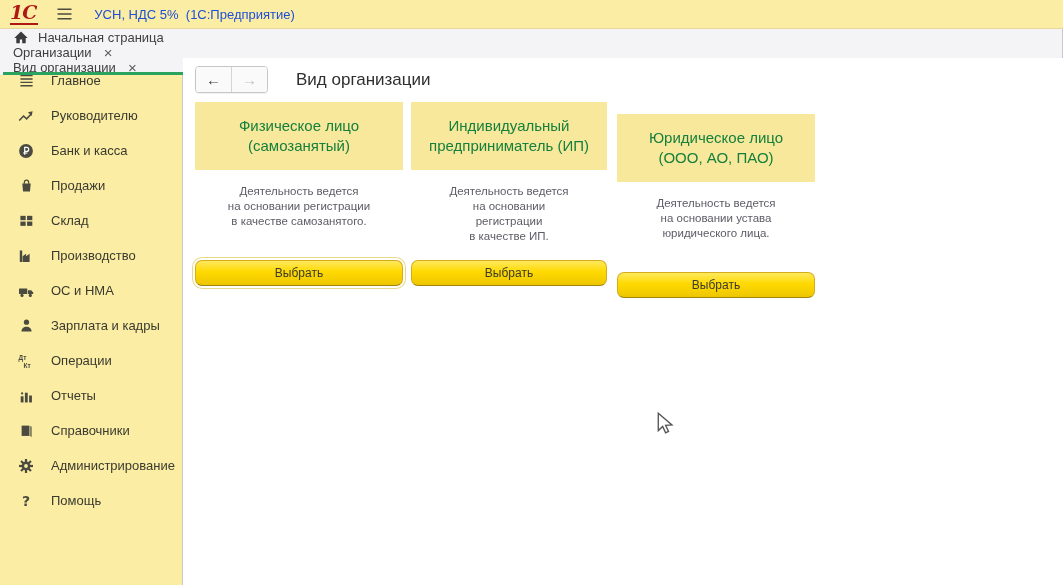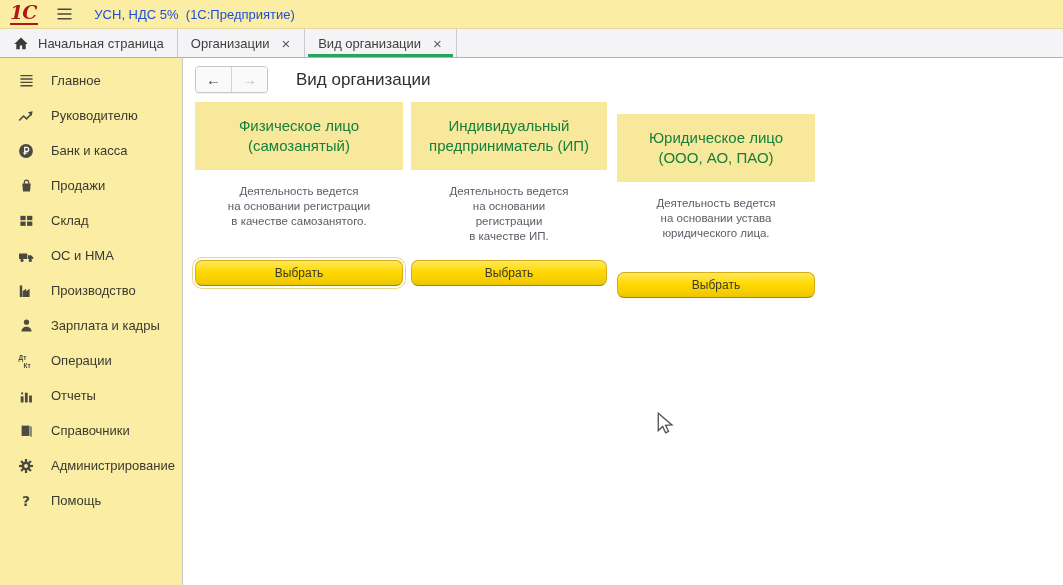--- a/index.html
+++ b/index.html
@@ -16,21 +16,21 @@
   .logo{
     color:#b01815;font-family:"DejaVu Serif",serif;font-weight:bold;
     font-style:italic;font-size:19px;letter-spacing:-1px;line-height:1;
     border-bottom:2px solid #b01815;padding:0 2px 1px 0;margin-right:18px;
   }
   .hamburger{width:18px;height:16px;display:flex;align-items:center;margin-right:20px;cursor:pointer;}
   .win-title{font-size:13px;color:#1d4ed8;white-space:pre;}
   
   .tabbar{
     height:28px;background:#f4f3f5;border-bottom:1px solid #b3aebd;
-    display:flex;align-items:stretch;
+    display:flex;align-items:stretch;flex-direction:column;
   }
   .tab{
     display:flex;align-items:center;padding:0 13px;gap:9px;
     font-size:13px;color:#3f3f3f;border-right:1px solid #ccc7d1;
     position:relative;cursor:pointer;background:#f4f3f5;
   }
   .tab .tab-icon{width:16px;height:16px;display:flex;align-items:center;}
   .tab .close{font-size:15px;color:#5c5c5c;line-height:1;padding:0 1px;margin-left:2px;}
   .tab.active::after{
     content:"";position:absolute;left:3px;right:3px;bottom:0;height:3px;
@@ -169,41 +169,41 @@
               <rect x="8.6" y="1.5" width="5.6" height="4.6"></rect>
               <rect x="1.5" y="7.6" width="5.6" height="4.6"></rect>
               <rect x="8.6" y="7.6" width="5.6" height="4.6"></rect>
             </g>
           </svg>
         </span>
       <span>Склад</span>
     </div>
     <div class="side-item">
       <span class="icon">
+          <svg width="16" height="14" viewBox="0 0 16 14">
+            <g fill="#4a4a40">
+              <rect x="1.8" y="1.5" width="2.4" height="11.5"></rect>
+              <path d="M4.6 13V7.2l3.5-2.4v2.4l3.5-2.4V13z"></path>
+            </g>
+          </svg>
+        </span>
+      <span>Производство</span>
+    </div>
+    <div class="side-item">
+      <span class="icon">
           <svg width="17" height="14" viewBox="0 0 17 14">
             <g fill="#4a4a40">
               <rect x="1" y="4.4" width="8.3" height="5.6" rx=".6"></rect>
               <path d="M10 6.2h3.2l2 2.3v1.5h-5.2z"></path>
               <circle cx="4" cy="11.4" r="1.6"></circle>
               <circle cx="12.3" cy="11.4" r="1.6"></circle>
             </g>
           </svg>
         </span>
       <span>ОС и НМА</span>
-    </div>
-    <div class="side-item">
-      <span class="icon">
-          <svg width="16" height="14" viewBox="0 0 16 14">
-            <g fill="#4a4a40">
-              <rect x="1.8" y="1.5" width="2.4" height="11.5"></rect>
-              <path d="M4.6 13V7.2l3.5-2.4v2.4l3.5-2.4V13z"></path>
-            </g>
-          </svg>
-        </span>
-      <span>Производство</span>
     </div>
     <div class="side-item">
       <span class="icon">
           <svg width="15" height="15" viewBox="0 0 16 16">
             <circle cx="8" cy="4.4" r="2.8" fill="#4a4a40"></circle>
             <path d="M2.6 14.3c0-3.2 2.4-5.1 5.4-5.1s5.4 1.9 5.4 5.1z" fill="#4a4a40"></path>
           </svg>
         </span>
       <span>Зарплата и кадры</span>
     </div>

